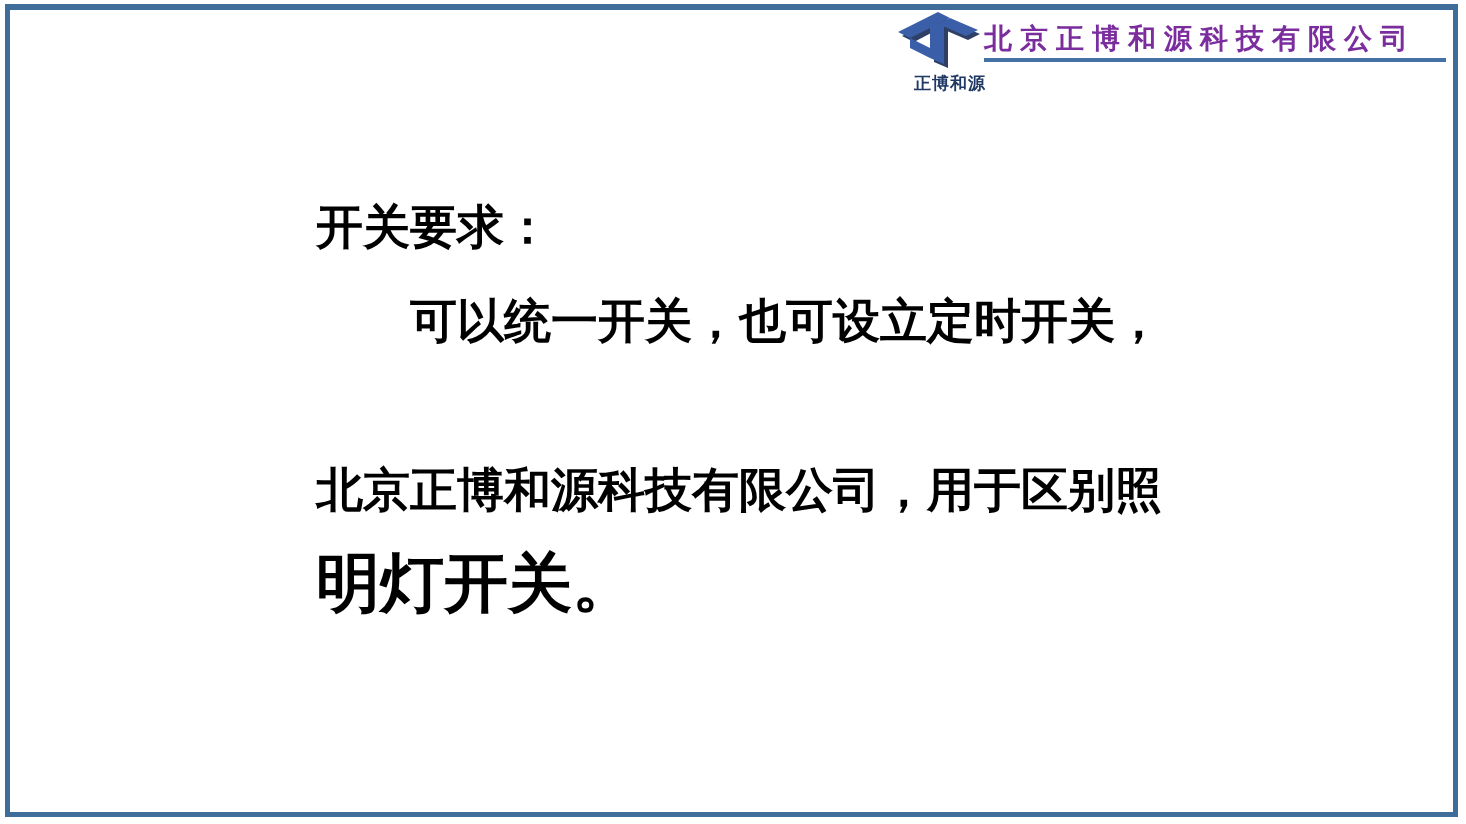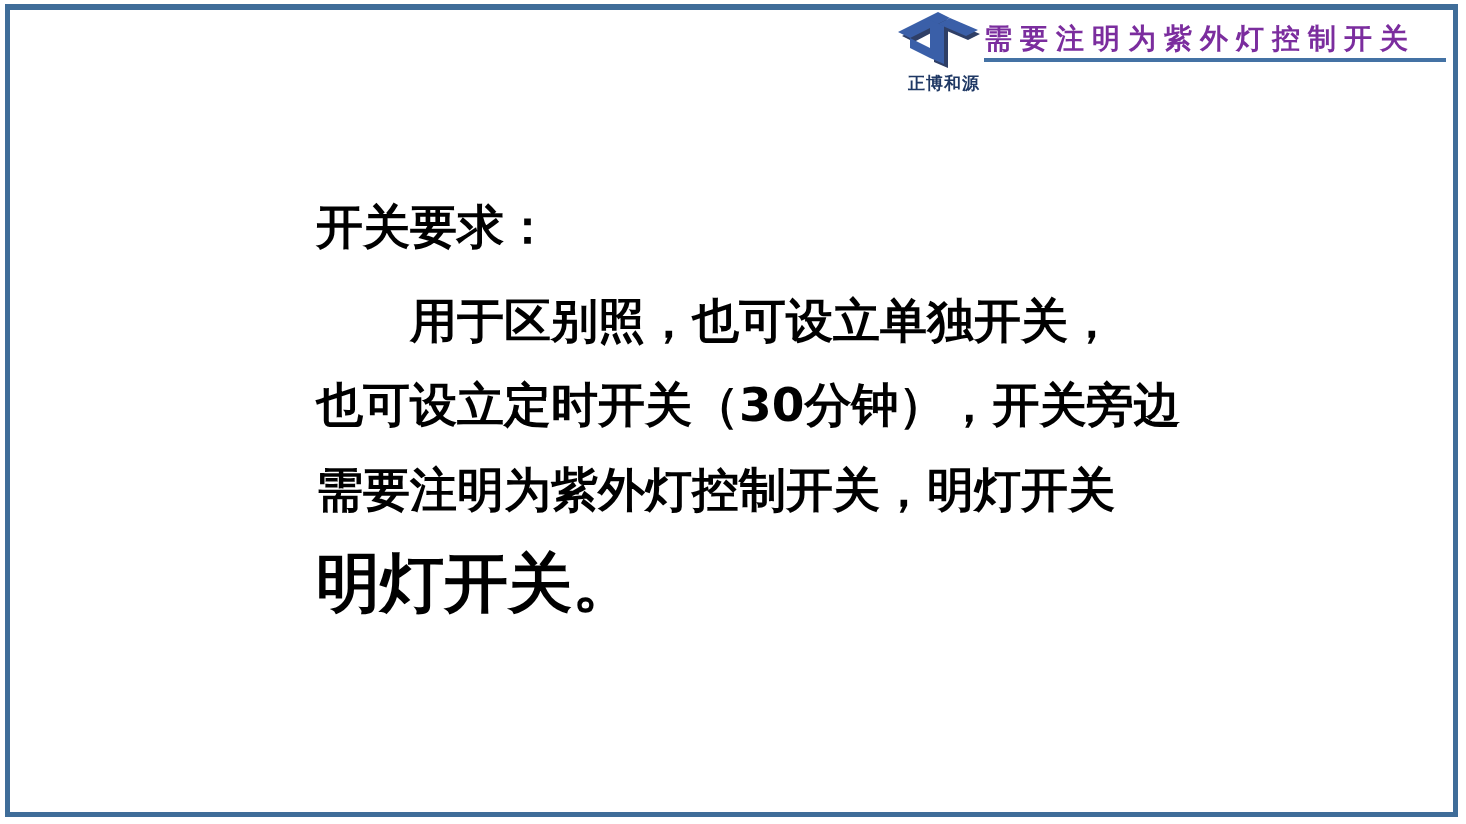--- a/index.html
+++ b/index.html
@@ -47,21 +47,21 @@
     position: absolute;
     left: 6px;
     top: 4px;
     width: 96px;
     height: 62px;
   }
   #logo-mark svg { display: block; }
 
   #logo-wordmark {
     position: absolute;
-    left: 14px;
+    left: 20px;
     top: 66px;
     width: 92px;
     text-align: center;
     font-family: "Liberation Serif", "DejaVu Serif", serif;
     font-weight: bold;
     font-size: 17px;
     letter-spacing: 1px;
     color: #1f3864;
     white-space: nowrap;
   }
@@ -148,34 +148,33 @@
         <polygon points="44,14 58,20 58,58 44,52" fill="#2f3f66"></polygon>
         <polygon points="8,22 48,2 60,8 20,28" fill="#3a5fa8"></polygon>
         <polygon points="60,8 88,20 76,26 48,14" fill="#3a5fa8"></polygon>
         <polygon points="40,10 54,16 54,54 40,48" fill="#3a5fa8"></polygon>
         <polygon points="20,28 40,38 40,48 20,38" fill="#3a5fa8"></polygon>
       </svg>
     </div>
 
     <div id="logo-wordmark">正博和源</div>
 
-    <div id="company-name">需要注明为紫外灯控制开关</div>
+    <div id="company-name">北京正博和源科技有限公司</div>
 
     <div id="header-rule"></div>
 
 
   </div>
 
   <div id="content">
 
     <div class="body-line" id="heading">开关要求：</div>
 
-    <div class="body-line" id="line-1">　　用于区别照，也可设立单独开关，</div>
+    <div class="body-line" id="line-1">　　可以统一开关，也可设立定时开关，</div>
 
-    <div class="body-line" id="line-2">也可设立定时开关（30分钟），开关旁边</div>
 
-    <div class="body-line" id="line-3">需要注明为紫外灯控制开关，明灯开关</div>
+    <div class="body-line" id="line-3">北京正博和源科技有限公司，用于区别照</div>
 
     <div class="body-line" id="line-4">明灯开关。</div>
 
   </div>
 
 </div>
 
 </body></html>

